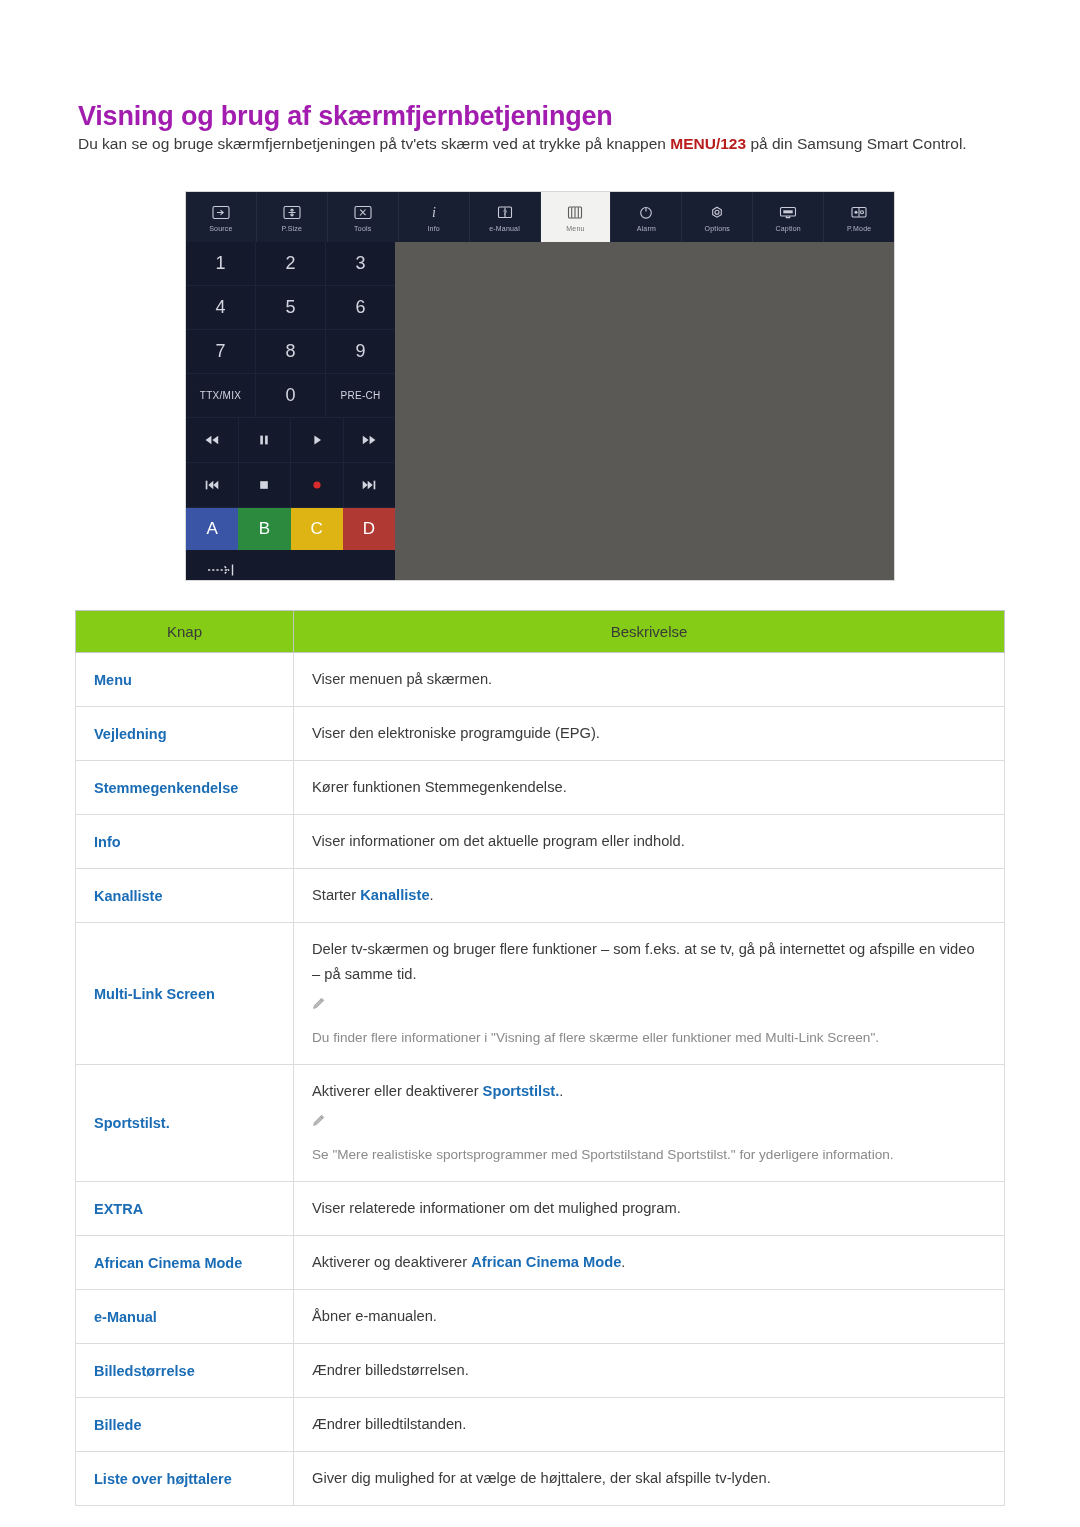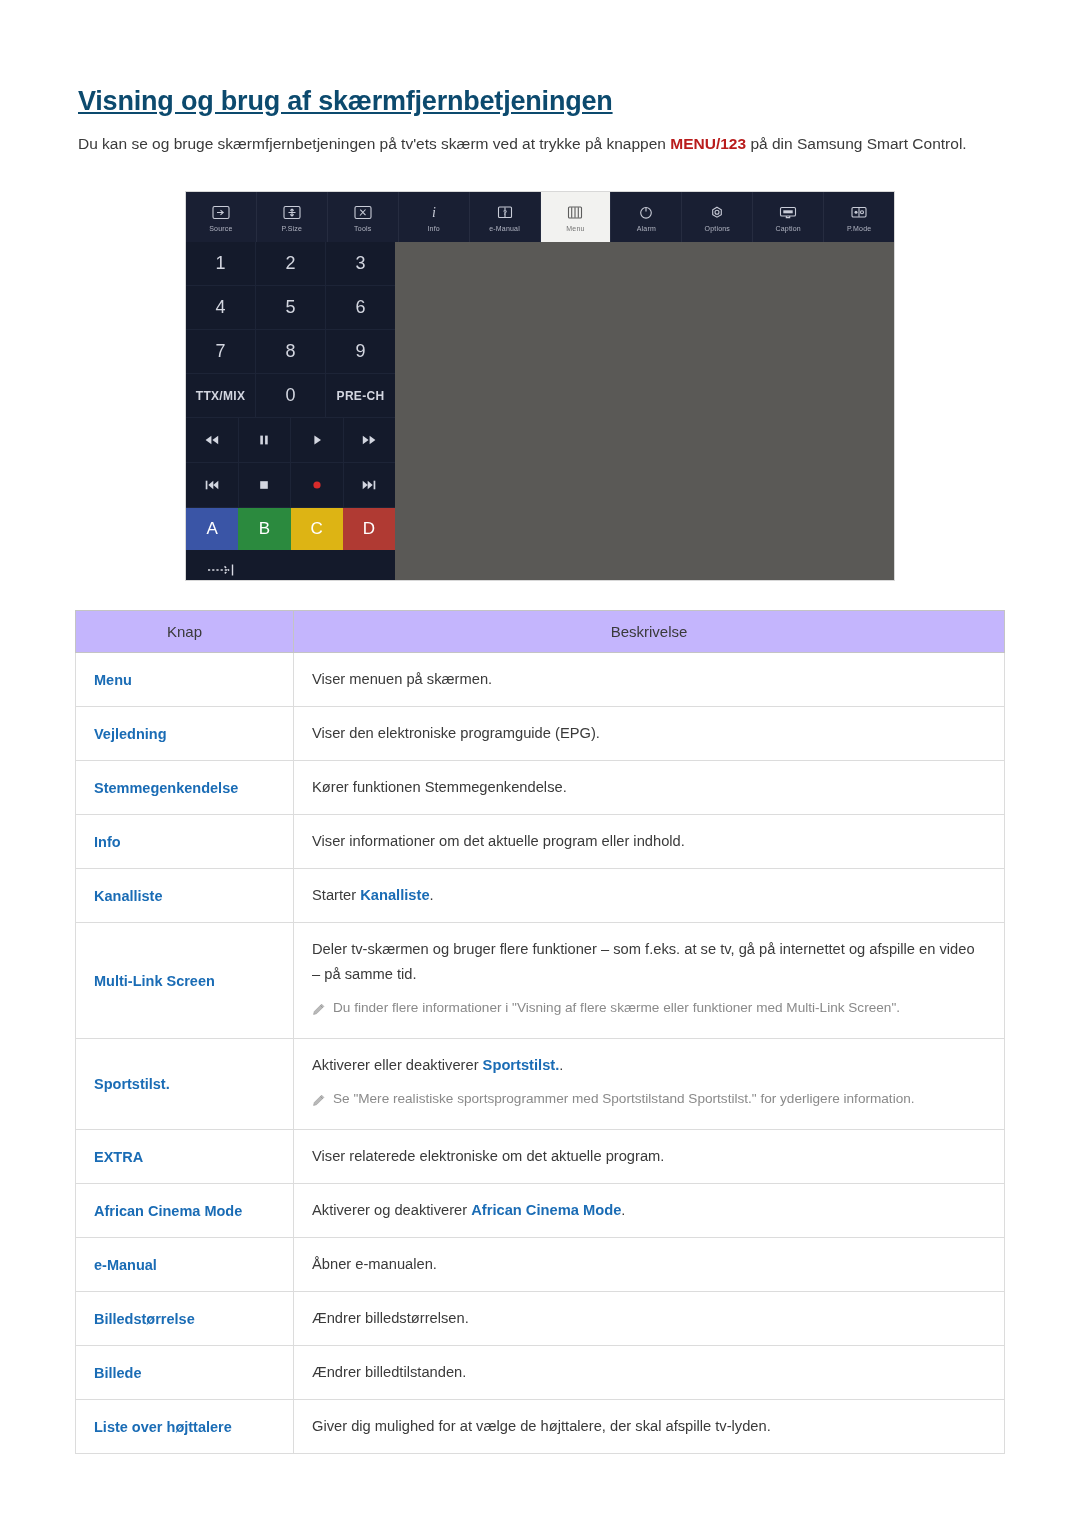--- a/index.html
+++ b/index.html
@@ -8,26 +8,25 @@
     width:1080px; height:1527px;
     background:#ffffff;
     font-family:"Liberation Sans", sans-serif;
     color:#2c2c2c;
     overflow:hidden;
   }
   .page { width:1080px; height:1527px; position:relative; padding:0; }
 
   
   .title {
-    position:absolute; left:78px; top:68px;
+    position:absolute; left:78px; top:83px;
     font-size:27px; font-weight:bold;
-    color:#0c4a6e;
+    color:#a21caf;
     letter-spacing:-0.2px;
     white-space:nowrap;
-    text-decoration:underline;
   }
   .intro {
     position:absolute; left:78px; top:115px; width:925px;
     font-size:15.5px; line-height:26px; color:#3a3a3a;
   }
   .intro .kw { color:#b91c1c; font-weight:bold; }
 
   
   .remote {
     position:absolute; left:185px; top:191px;
@@ -59,21 +58,21 @@
   .keypad { width:209px; background:#141a2b; }
   .krow { display:flex; }
   .kbtn {
     flex:1 1 0; height:44px; display:flex;
     align-items:center; justify-content:center;
     color:#d3d6e0; font-size:18px;
     border-right:1px solid #1d2437;
     border-bottom:1px solid #1d2437;
   }
   .kbtn:last-child { border-right:none; }
-  .kbtn.small { font-size:12px; font-weight:bold; letter-spacing:.3px; }
+  .kbtn.small { font-size:10px; font-weight:normal; letter-spacing:.3px; }
   .mrow .kbtn { height:45px; font-size:12px; }
   .mrow .kbtn svg { display:block; }
   .crow { display:flex; }
   .cbtn {
     flex:1 1 0; height:42px; display:flex;
     align-items:center; justify-content:center;
     color:#ffffff; font-size:17px;
   }
   .lastrow { height:44px; display:flex; align-items:center; padding-left:20px;
     border-bottom:1px solid #1d2437; }
@@ -85,42 +84,43 @@
     width:930px;
     border-collapse:collapse;
     table-layout:fixed;
   }
   table.btn-table th, table.btn-table td {
     border:1px solid #dcdcdc;
     vertical-align:middle;
     text-align:left;
   }
   table.btn-table thead th {
-    background:#c4b5fd;
+    background:#84cc16;
     color:#3a3a3a;
     font-weight:normal;
     font-size:15px;
     text-align:center;
     padding:12px 8px;
     border-color:#c4c4c4;
   }
   col.c-key { width:218px; }
   td.key {
     color:#1a6cb5; font-weight:bold; font-size:14.5px;
     padding:14px 18px;
   }
   td.desc {
     color:#3a3a3a; font-size:14.7px; line-height:25px;
     padding:14px 18px;
   }
   td.desc .lnk { color:#1a6cb5; font-weight:bold; }
   .note {
     display:flex; align-items:flex-start; gap:8px;
     color:#8a8a8a; font-size:13.6px; line-height:24px;
-    margin-top:9px;
+    margin-top:3px;
+    flex-direction:column;
   }
   .note .pencil { flex:0 0 auto; margin-top:4px; }
   .note-txt { display:block; }
 </style>
 </head>
 <body>
 
 <div class="page">
 
   <h1 class="title">Visning og brug af skærmfjernbetjeningen</h1>
@@ -377,21 +377,21 @@
                   <path d="M9.6 1.2 11.8 3.4 4.6 10.6 1.6 11.4 2.4 8.4z" fill="#b9b9b9" stroke="#a3a3a3" stroke-width=".8" stroke-linejoin="round"></path>
                   <path d="M8.4 2.4 10.6 4.6" stroke="#8f8f8f" stroke-width=".8"></path>
                 </svg></span>
               <span class="note-txt">Se "Mere realistiske sportsprogrammer med Sportstilstand Sportstilst." for yderligere information.</span>
             </div>
           </td>
         </tr>
         <tr>
           <td class="key">EXTRA</td>
           <td class="desc">
-            <div><span>Viser relaterede elektroniske om det aktuelle program.</span></div>
+            <div><span>Viser relaterede informationer om det mulighed program.</span></div>
           </td>
         </tr>
         <tr>
           <td class="key">African Cinema Mode</td>
           <td class="desc">
             <div><span>Aktiverer og deaktiverer </span><span class="lnk">African Cinema Mode</span><span>.</span></div>
           </td>
         </tr>
         <tr>
           <td class="key">e-Manual</td>

